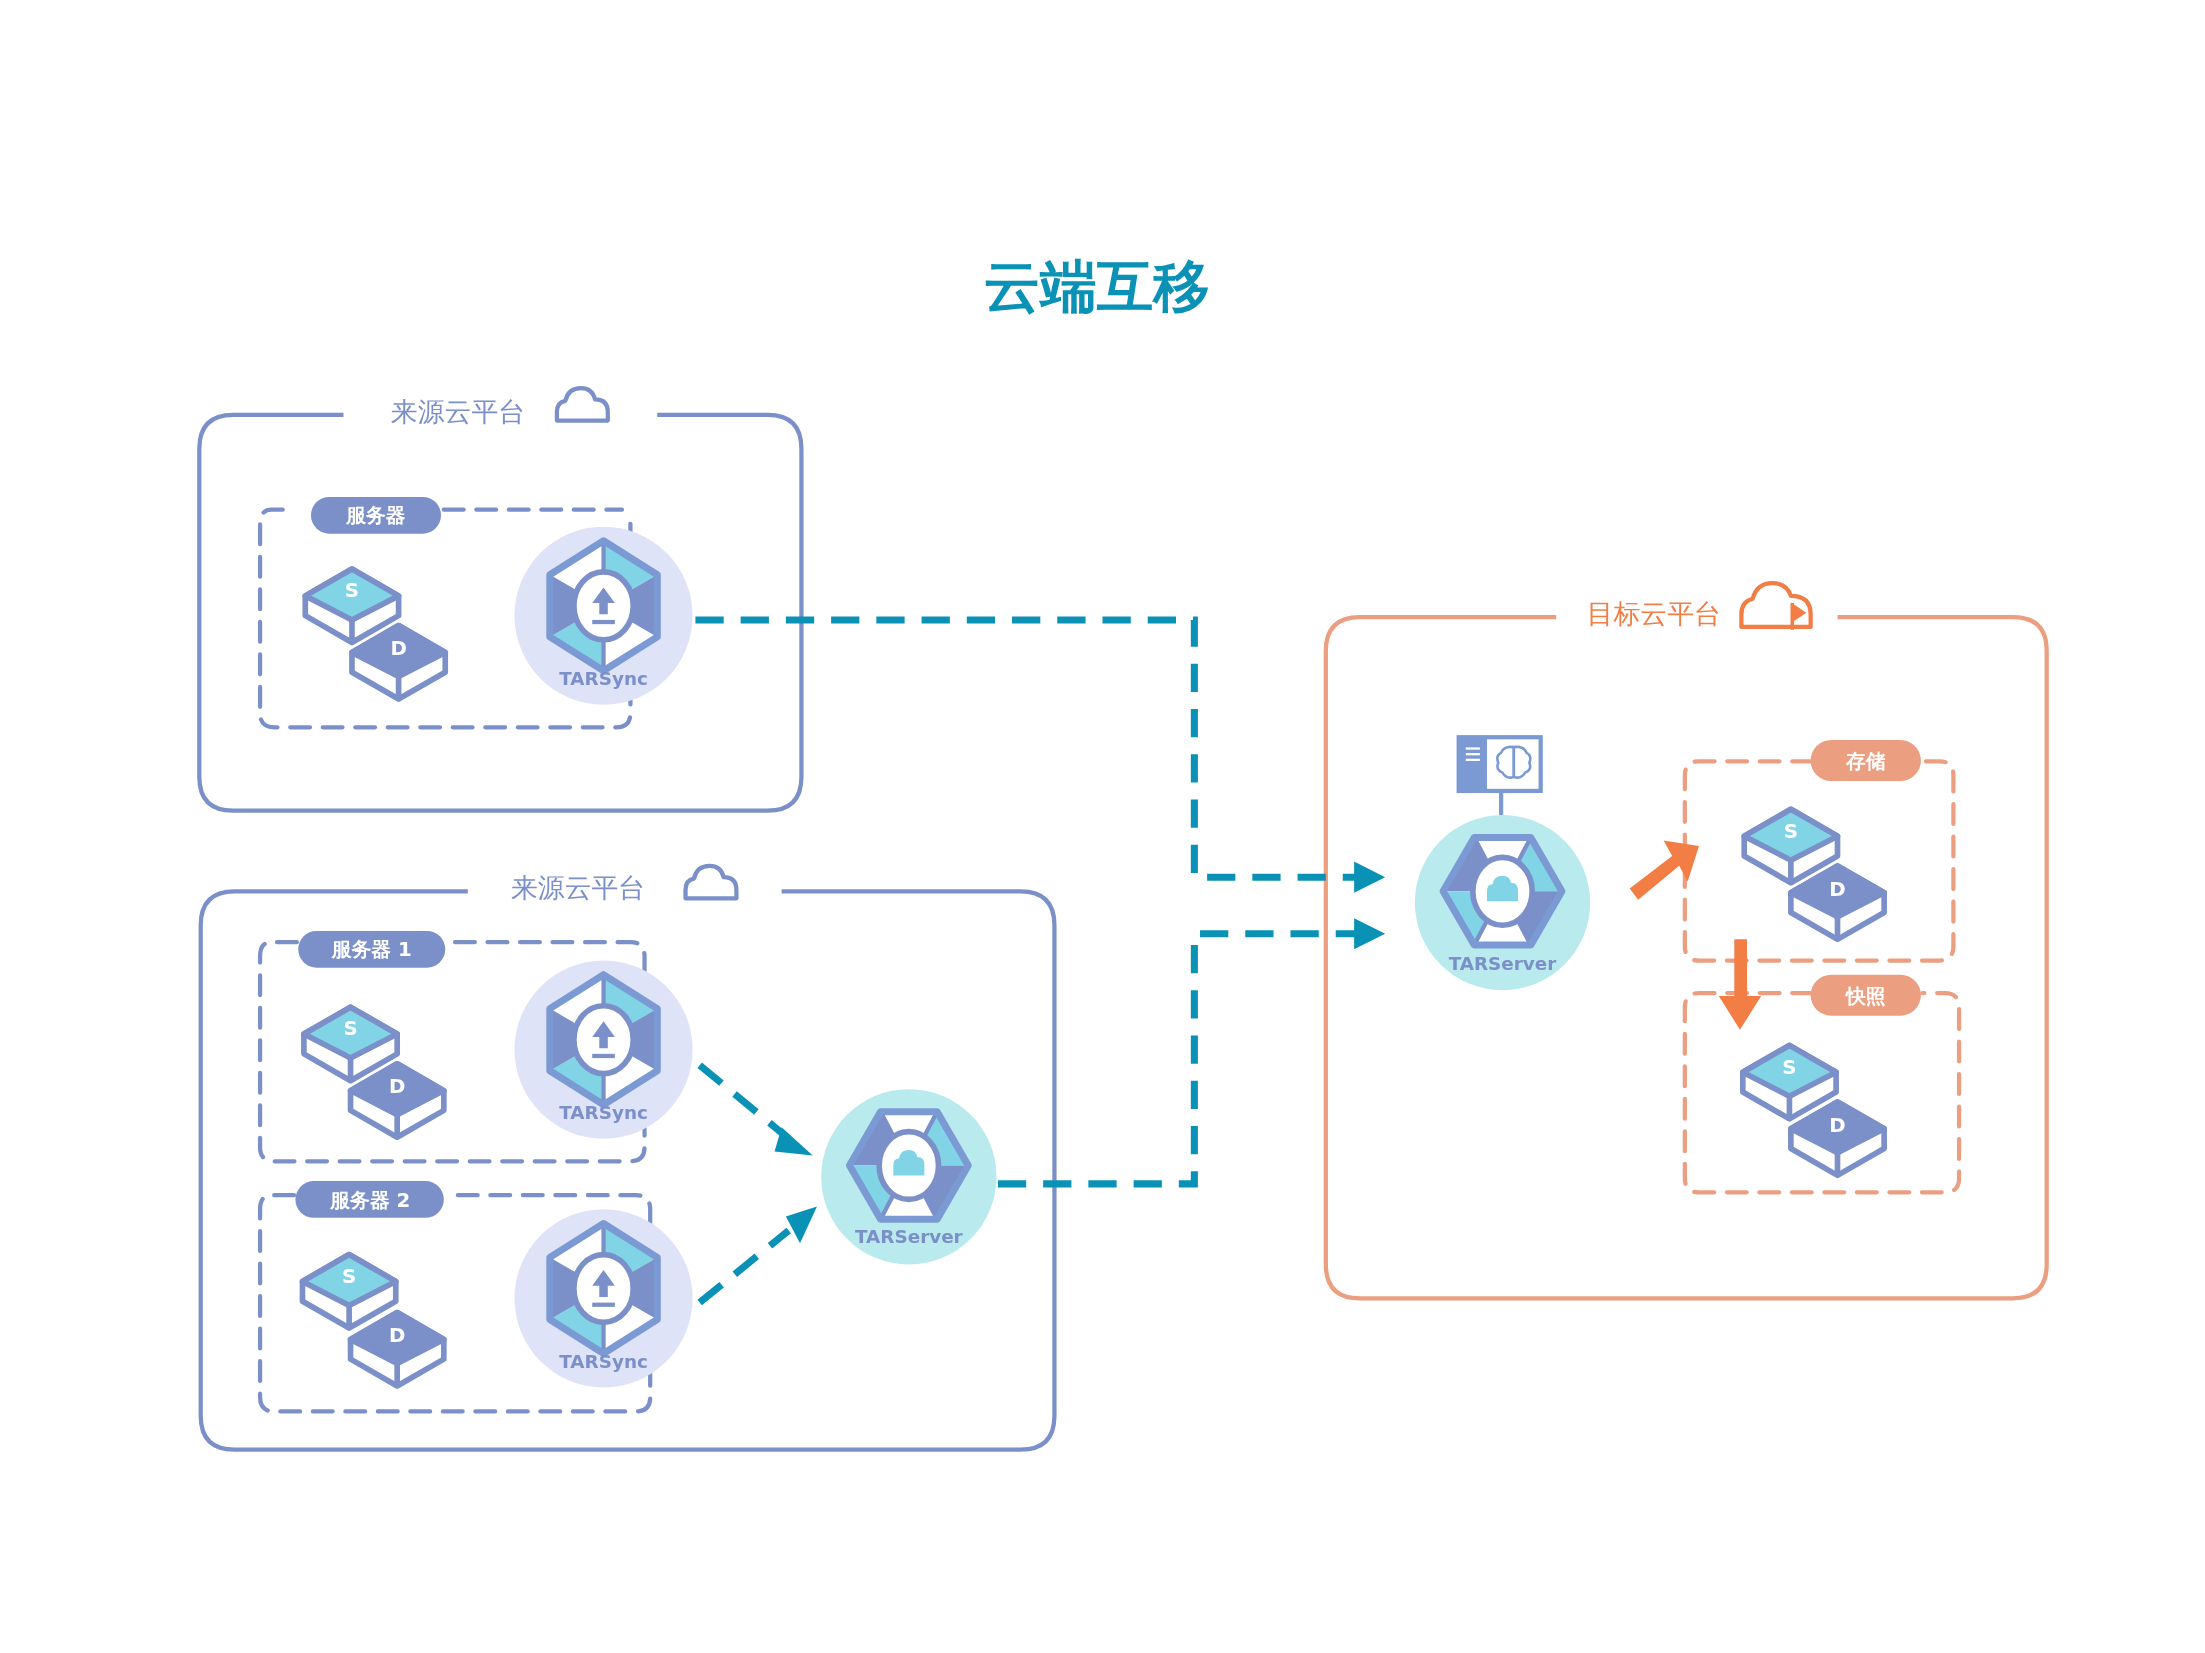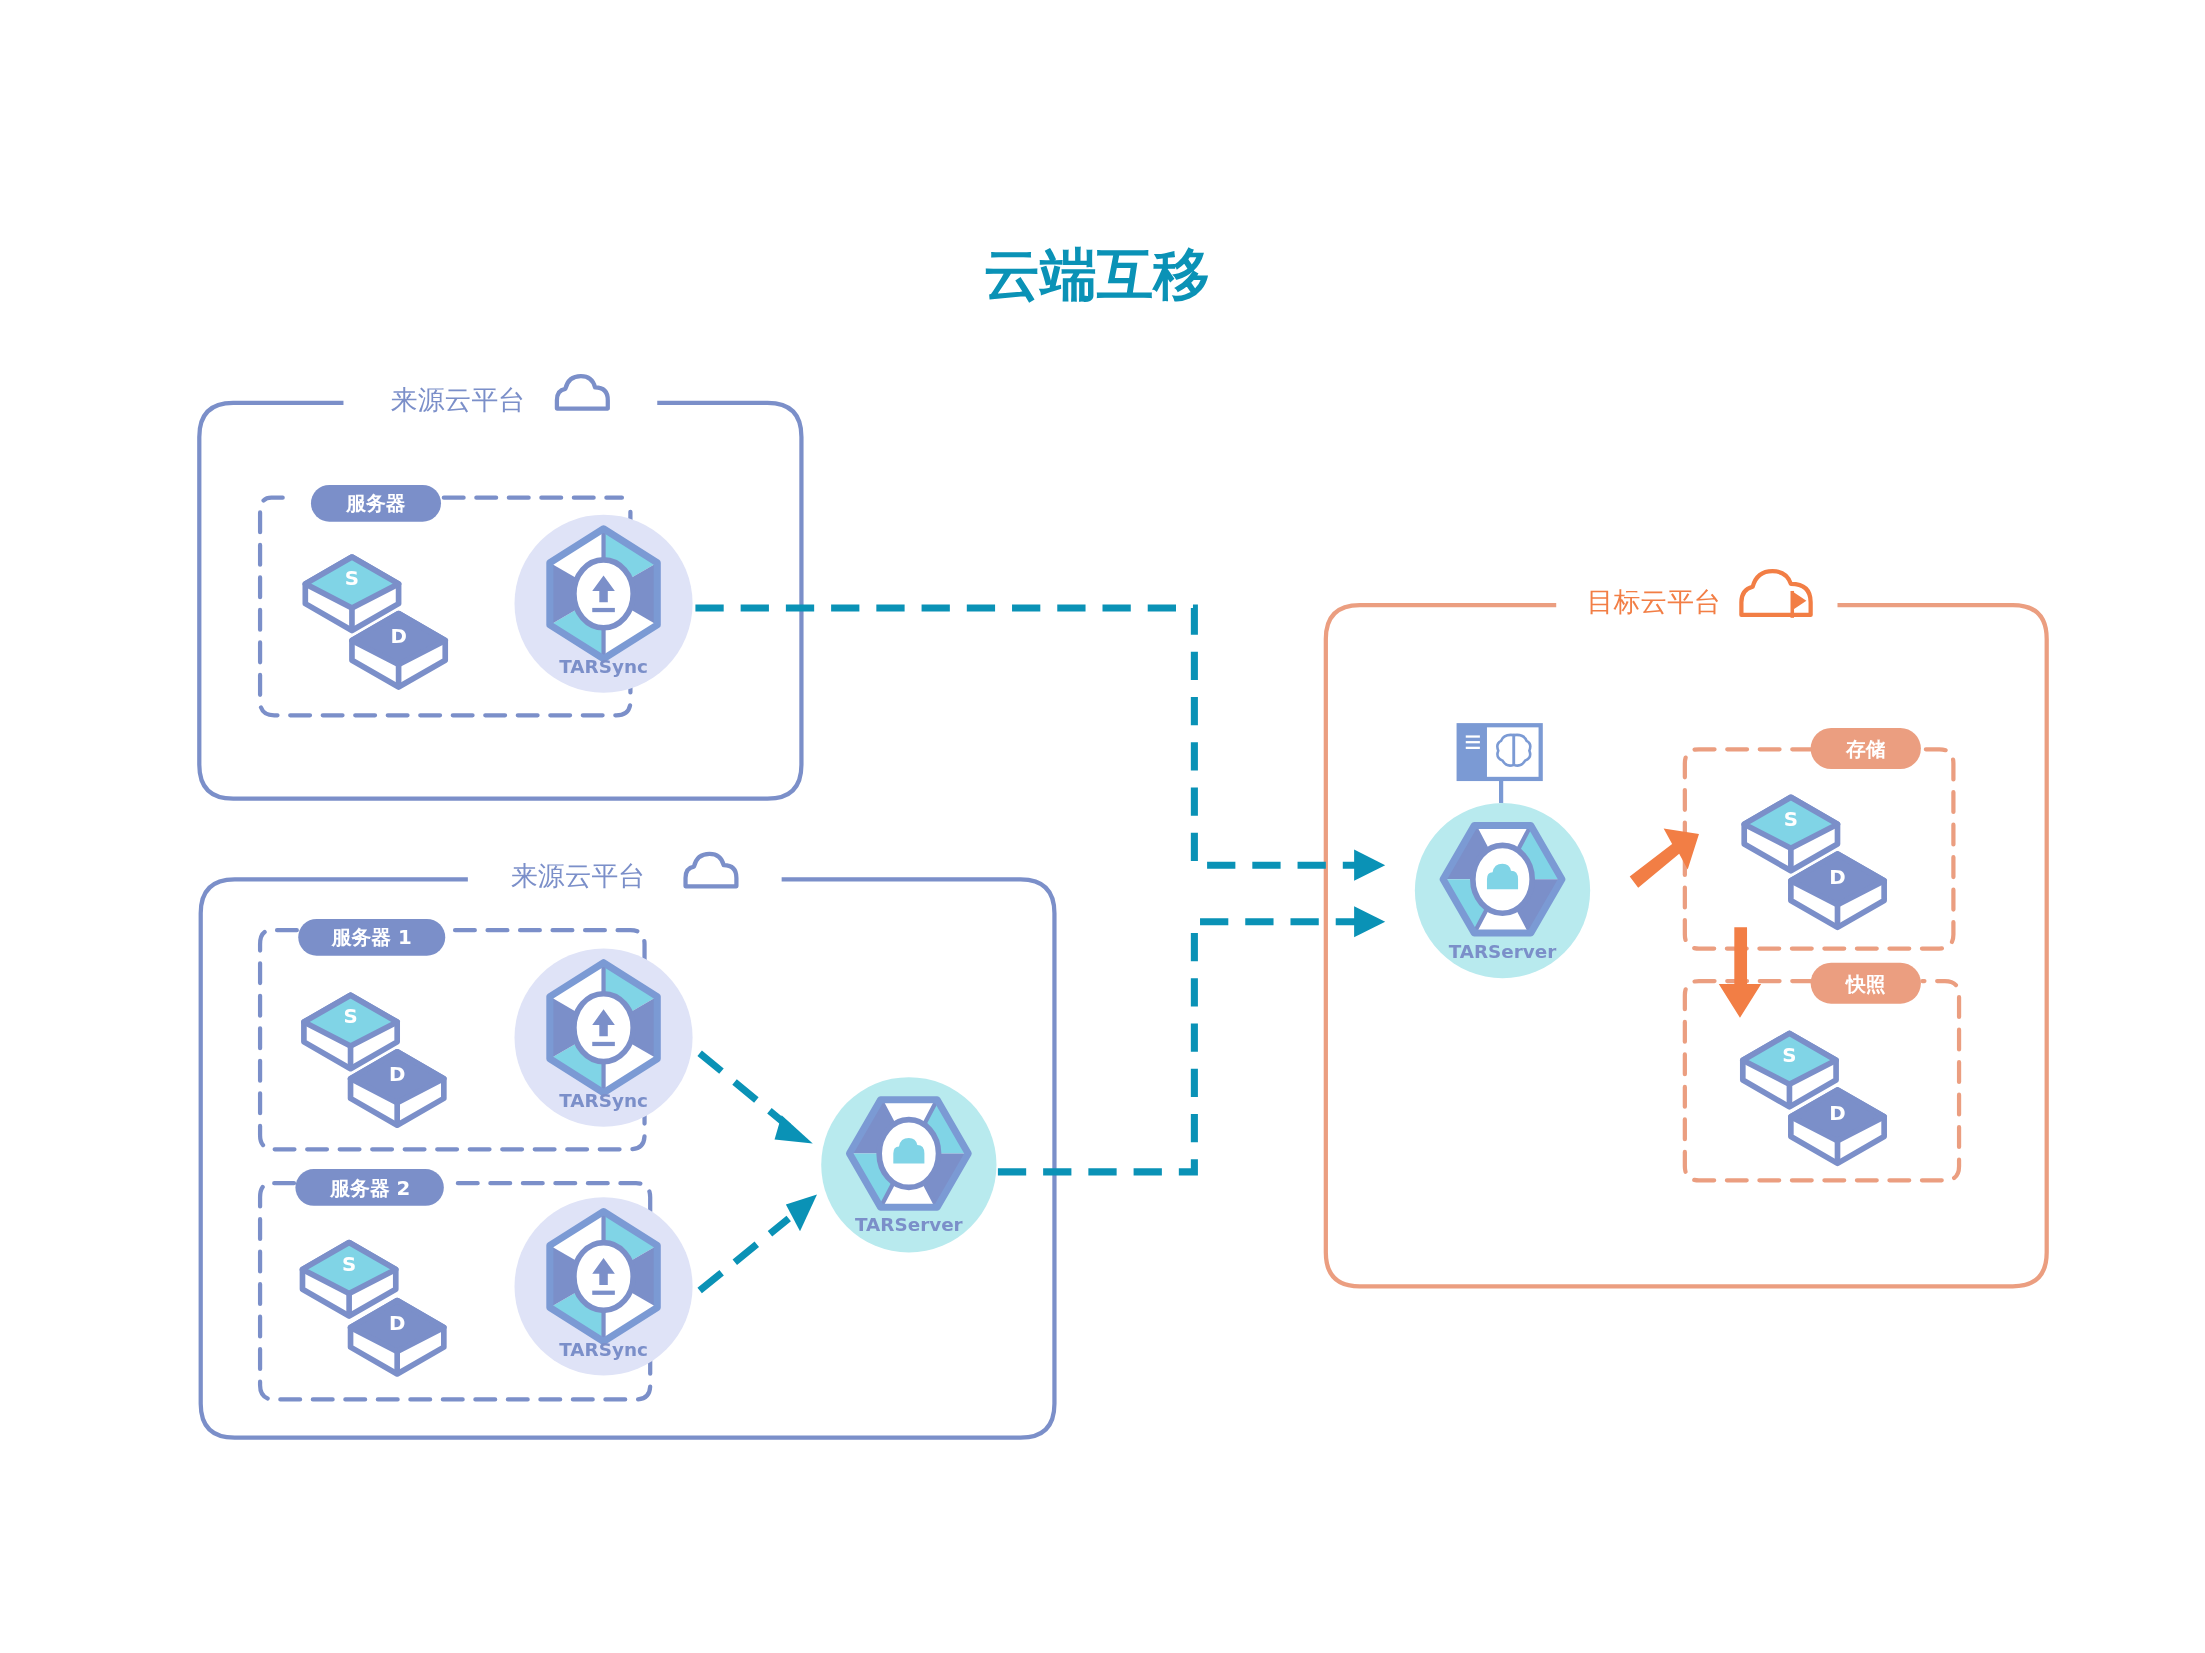--- a/index.html
+++ b/index.html
@@ -1,17 +1,17 @@
 <!DOCTYPE html>
 <html style="font-size:8.3px"><head>
 <meta charset="utf-8">
 <style>
   html,body{margin:0;padding:0;background:#ffffff;}
   body{width:2205px;height:1654px;overflow:hidden;font-family:"DejaVu Sans","Liberation Sans",sans-serif;}
-  #stage{position:absolute;left:0;top:0;width:2205px;height:1440px;}
+  #stage{position:absolute;left:0;top:12px;width:2205px;height:1440px;}
   svg text{font-family:"DejaVu Sans","Liberation Sans",sans-serif;}
   .title{font-size:40px;font-weight:bold;fill:#0a92b6;}
   .plat-src{font-size:19px;fill:#7b8fc9;}
   .plat-dst{font-size:19px;fill:#f27e45;}
   .pill-txt{font-size:14px;font-weight:bold;fill:#ffffff;}
   .node-lbl{font-size:13px;font-weight:bold;fill:#7b8fc9;}
   .disk-lbl{font-size:14px;font-weight:bold;fill:#ffffff;}
 </style>
 </head>
 <body>

